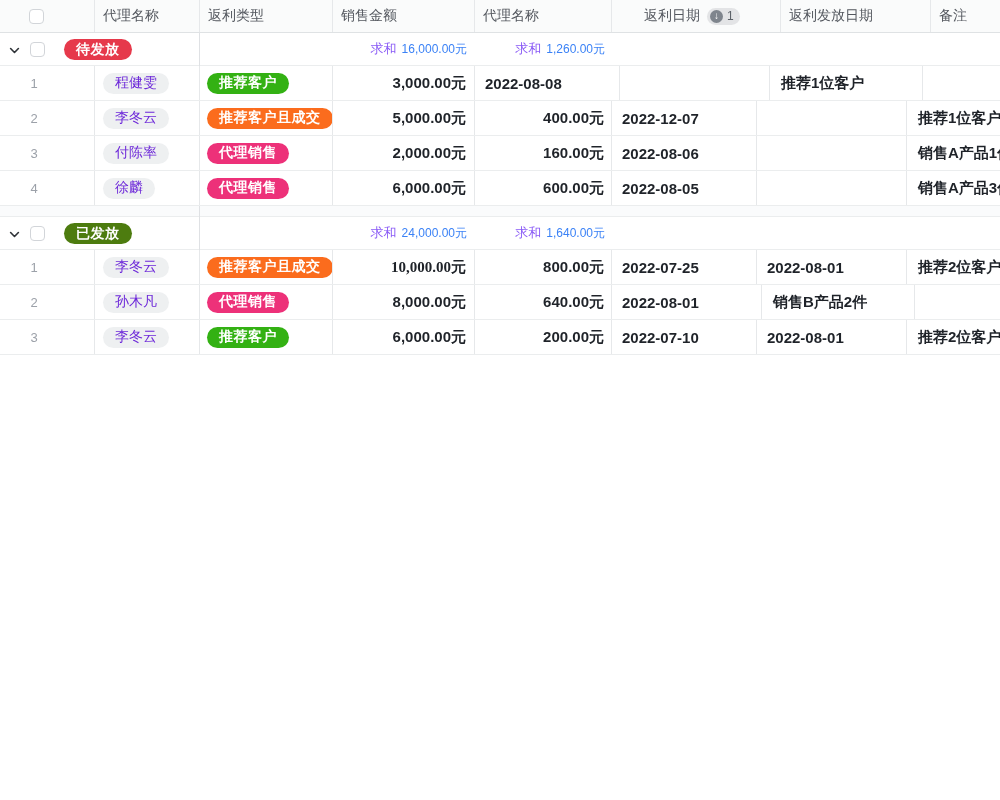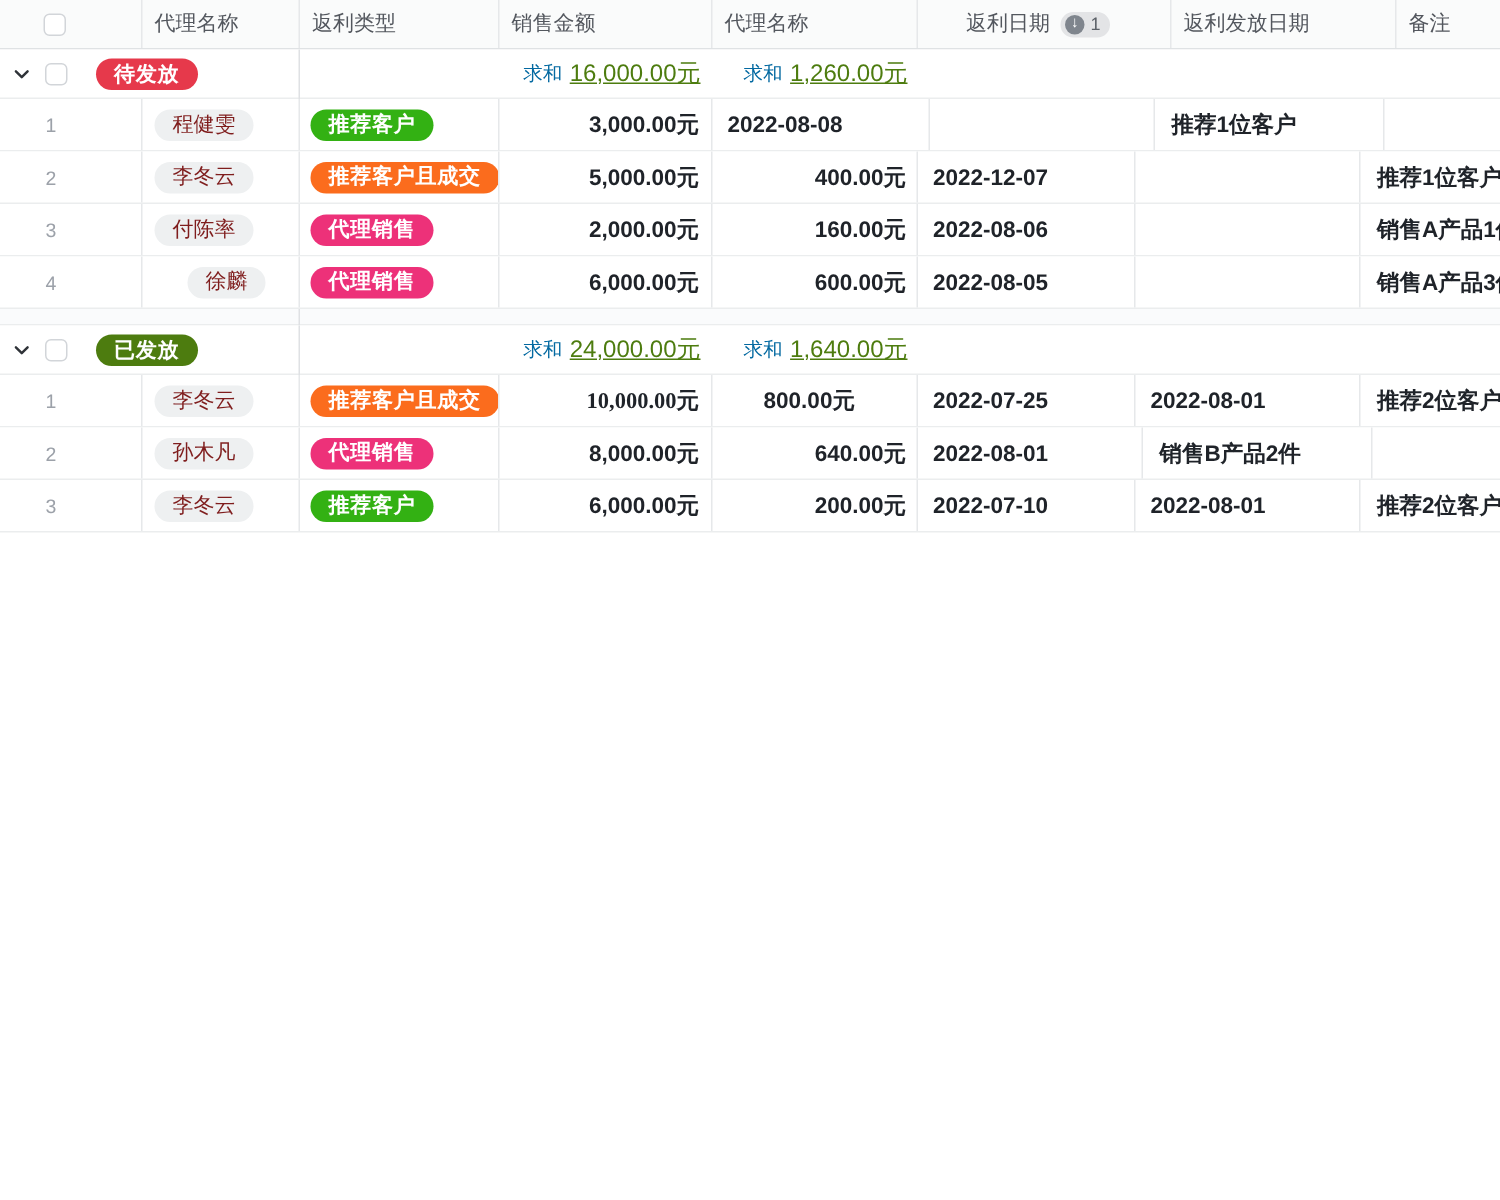--- a/index.html
+++ b/index.html
@@ -26,28 +26,28 @@
   .sortnum{color:#5c6168;font-size:12px;margin:0 5px 0 4px;font-weight:500;}
 
   
   .grow{position:relative;height:33px;border-bottom:1px solid #ebedee;background:#fff;box-sizing:border-box;}
   .gchevron{position:absolute;left:8px;top:10px;width:13px;height:13px;cursor:pointer;}
   .gcheck{position:absolute;left:30px;top:9px;}
   .gbadge{position:absolute;left:64px;top:6px;}
   .gline{position:absolute;left:199px;top:0;bottom:-1px;width:1px;background:#dfe1e4;}
   .gsum{position:absolute;top:0;height:100%;display:flex;align-items:center;justify-content:flex-end;
         box-sizing:border-box;white-space:nowrap;}
-  .gsum-label{color:#0369a1;font-size:13px;}
-  .gsum-value{color:#4d7c0f;font-size:16px;font-weight:500;margin-left:5px;text-decoration:underline;}
+  .gsum-label{color:#8b5cf6;font-size:13px;}
+  .gsum-value{color:#3b82f6;font-size:12px;font-weight:500;margin-left:5px;}
 
   
   .badge{display:inline-flex;align-items:center;height:21px;padding:0 12px;border-radius:11px;color:#fff;
          font-size:14px;font-weight:700;letter-spacing:.5px;white-space:nowrap;}
   .namepill{display:inline-flex;align-items:center;height:21px;padding:0 12px;border-radius:11px;
-            background:#eef0f1;color:#7f1d1d;font-size:14px;font-weight:500;margin-left:8px;white-space:nowrap;}
+            background:#eef0f1;color:#6d28d9;font-size:14px;font-weight:500;margin-left:8px;white-space:nowrap;}
 
   
   .row{display:flex;height:35px;border-bottom:1px solid #ebedee;box-sizing:border-box;background:#fff;}
   .cell{box-sizing:border-box;flex:0 0 auto;border-right:1px solid #e6e8ea;display:flex;align-items:center;
         overflow:hidden;white-space:nowrap;}
   .rownum{width:68px;text-align:center;color:#9ca1a9;font-size:13px;}
   .c-type{padding-left:7px;}
   .c-sales,.c-rebate{justify-content:flex-end;padding-right:8px;font-weight:700;font-size:15px;color:#1f2329;}
   .c-rebate{padding-right:7px;}
   .c-rebateDate,.c-issueDate,.c-note{padding-left:10px;font-weight:700;font-size:15px;color:#1f2329;}
@@ -173,21 +173,21 @@
         </div>
         <div class="cell c-issueDate" style="width: 150px;"></div>
         <div class="cell c-note" style="width: 153px;">
           <span class="cellval">销售A产品1件</span>
         </div>
       </div>
       <div class="row">
         <div class="cell c-num" style="width: 95px;">
           <span class="rownum">4</span>
         </div>
-        <div class="cell c-agent" style="width: 105px; justify-content: center;">
+        <div class="cell c-agent" style="width: 105px;">
           <span class="namepill">徐麟</span>
         </div>
         <div class="cell c-type" style="width: 133px;">
           <span class="badge" style="background: rgb(237, 49, 121);">代理销售</span>
         </div>
         <div class="cell c-sales" style="width: 142px;">
           <span class="cellval">6,000.00元</span>
         </div>
         <div class="cell c-rebate" style="width: 137px;">
           <span class="cellval">600.00元</span>
@@ -225,21 +225,21 @@
         </div>
         <div class="cell c-agent" style="width: 105px;">
           <span class="namepill">李冬云</span>
         </div>
         <div class="cell c-type" style="width: 133px;">
           <span class="badge" style="background: rgb(251, 108, 29);">推荐客户且成交</span>
         </div>
         <div class="cell c-sales" style="width: 142px; font-family: Liberation Serif, serif;">
           <span class="cellval">10,000.00元</span>
         </div>
-        <div class="cell c-rebate" style="width: 137px; justify-content: center;">
+        <div class="cell c-rebate" style="width: 137px;">
           <span class="cellval">800.00元</span>
         </div>
         <div class="cell c-rebateDate" style="width: 145px;">
           <span class="cellval">2022-07-25</span>
         </div>
         <div class="cell c-issueDate" style="width: 150px;">
           <span class="cellval">2022-08-01</span>
         </div>
         <div class="cell c-note" style="width: 153px;">
           <span class="cellval">推荐2位客户</span>

